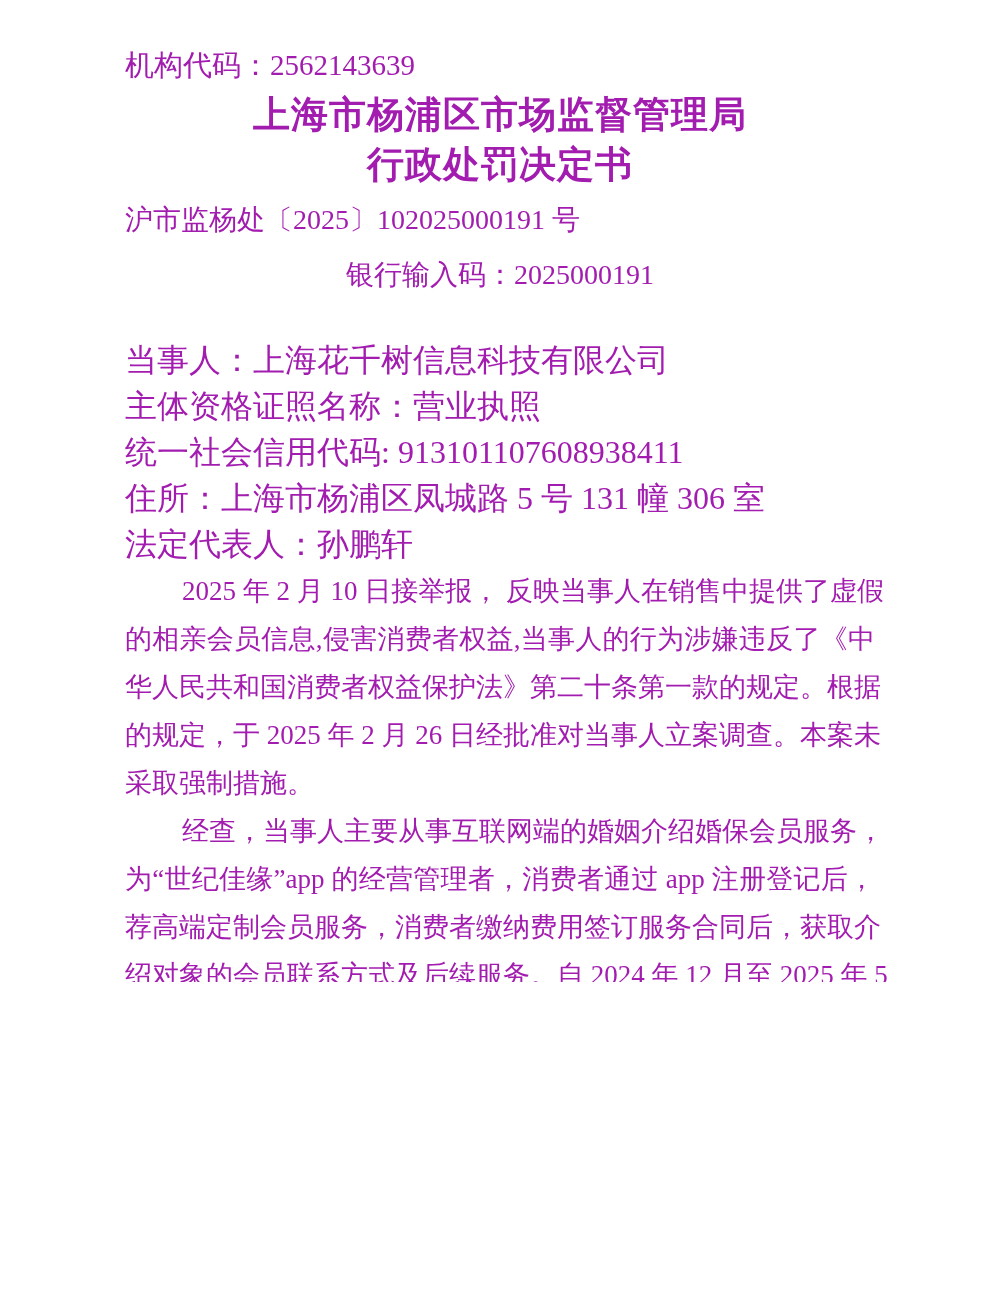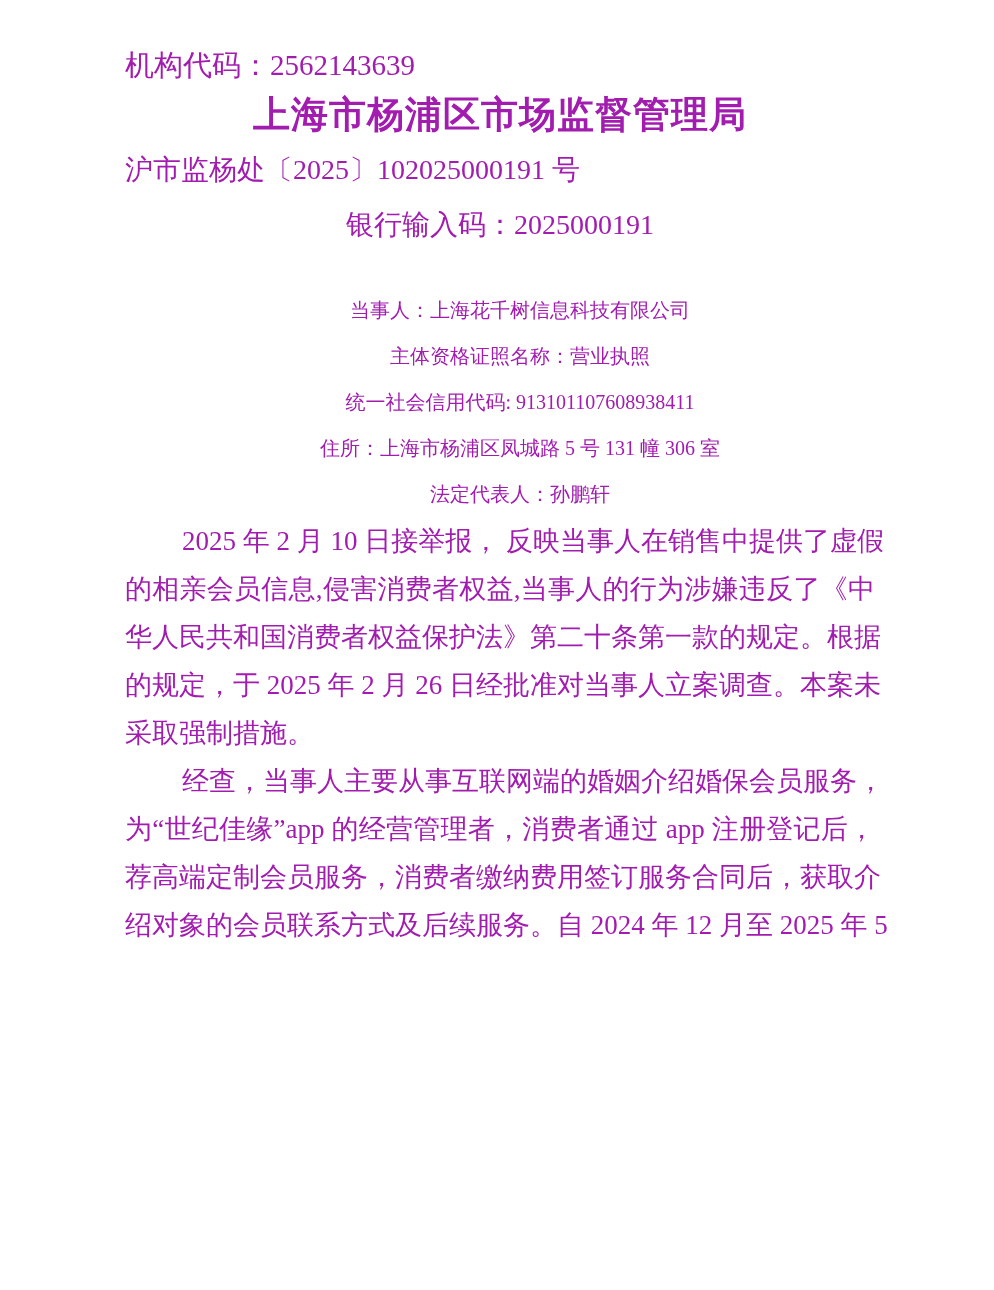--- a/index.html
+++ b/index.html
@@ -42,25 +42,24 @@
   .bank-code {
     margin-top: 19px;
     font-size: 28px;
     line-height: 36px;
     text-align: center;
   }
   .party-info {
     margin-top: 44px;
   }
   .party-line {
-    font-size: 20px;
+    font-size: 32px;
     line-height: 46px;
-    text-align: center;
+    text-align: left;
     white-space: nowrap;
-    margin-left: 40px;
   }
   .body-line {
     font-size: 27px;
     line-height: 48px;
     text-align: justify;
     text-align-last: justify;
     white-space: nowrap;
     overflow: visible;
   }
   .body-line.ind {
@@ -81,20 +80,21 @@
   }
 </style>
 </head>
 <body>
 
 <div class="page">
   <div class="org-code">机构代码：2562143639</div>
 
   <div class="title-block">
     <div class="title">上海市杨浦区市场监督管理局</div>
+    <div class="title">行政处罚决定书</div>
   </div>
 
   <div class="doc-number">沪市监杨处〔2025〕102025000191 号</div>
 
   <div class="bank-code">银行输入码：2025000191</div>
 
   <div class="party-info" id="party-info">
       <div class="party-line">当事人：上海花千树信息科技有限公司</div>
       <div class="party-line">主体资格证照名称：营业执照</div>
       <div class="party-line">统一社会信用代码: 913101107608938411</div>

